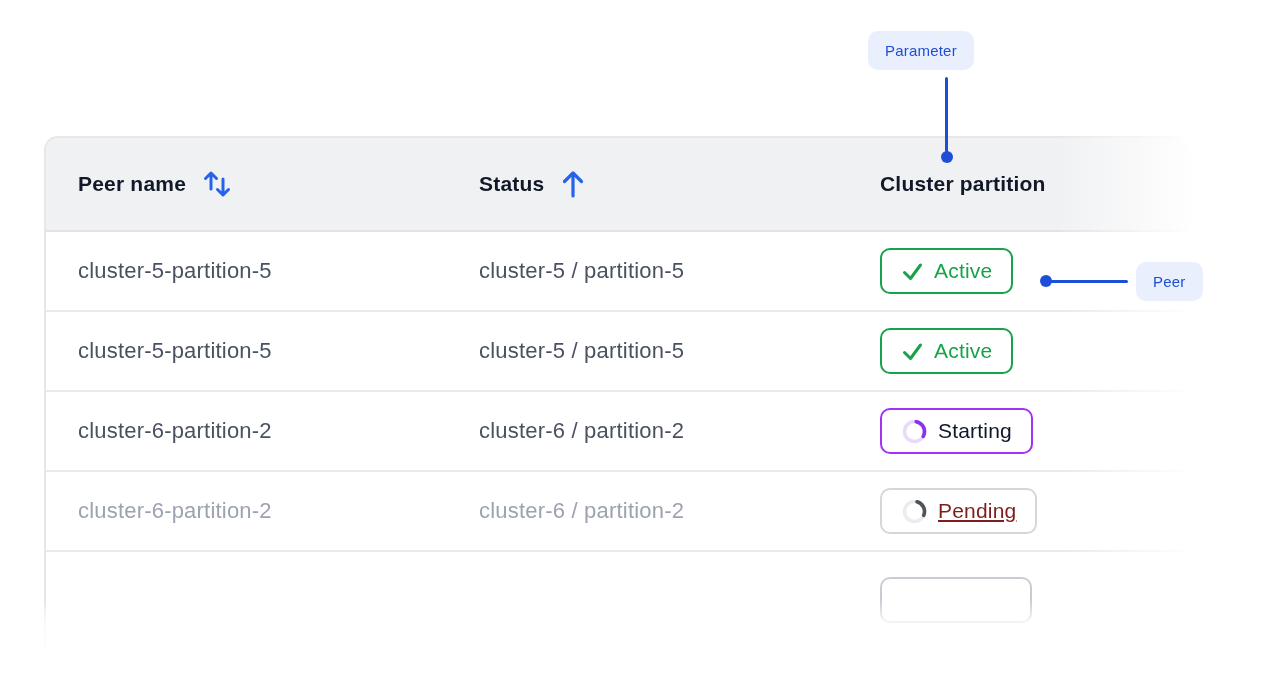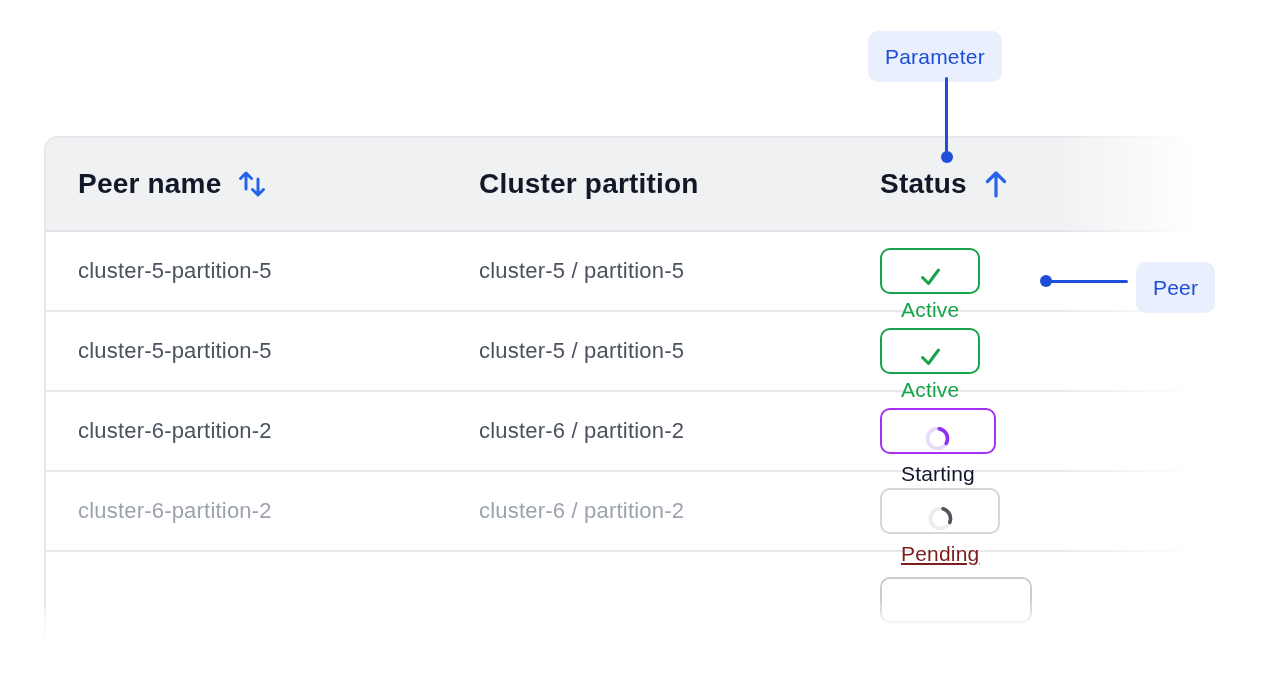--- a/index.html
+++ b/index.html
@@ -17,38 +17,37 @@
     border-radius:14px 14px 0 0;overflow:hidden;background:#ffffff;
     box-sizing:border-box;z-index:1;
   }
   .thead{
     display:grid;grid-template-columns:401px 401px 1fr;align-items:center;
     height:94px;padding-left:32px;background:#f0f1f3;
     border-bottom:2px solid #e2e3e7;box-sizing:border-box;
   }
   .th{
     display:flex;align-items:center;gap:16px;
-    font-size:28px;font-weight:700;color:#111827;letter-spacing:0.2px;
+    font-size:21px;font-weight:700;color:#111827;letter-spacing:0.2px;
   }
   .row{
     display:grid;grid-template-columns:401px 401px 1fr;align-items:center;
     height:80px;padding-left:32px;box-sizing:border-box;
     border-bottom:2px solid #e8e9ec;background:#ffffff;
     font-size:22px;color:#4a5260;letter-spacing:0.2px;
   }
   .row.muted{color:#9ca3af;}
   .row.partial{border-bottom:none;height:96px;}
 
   
   .badge{
     display:inline-flex;align-items:center;gap:10px;
-    height:46px;padding:15px 19px;border:2px solid;border-radius:10px;
+    height:46px;padding:0 19px;border:2px solid;border-radius:10px;
     background:#ffffff;font-size:21px;font-weight:500;box-sizing:border-box;
     justify-self:start;
-    flex-direction:column;
   }
   .badge.active{border-color:#16a34a;color:#16a34a;}
   .badge.starting{border-color:#a432f5;color:#0f172a;}
   .badge.pending{border-color:#d3d6db;color:#7f1d1d;text-decoration:underline;}
   .badge.partial-badge{border-color:#c9ccd2;width:152px;}
 
   
   .fade-right{
     position:absolute;top:136px;left:1055px;width:217px;height:552px;z-index:5;
     background:linear-gradient(to right, rgba(255,255,255,0) 0px, #ffffff 140px);
@@ -57,22 +56,22 @@
   .fade-bottom{
     position:absolute;left:0;top:600px;width:1272px;height:88px;z-index:5;
     background:linear-gradient(to bottom, rgba(255,255,255,0) 0px,
       rgba(255,255,255,0.78) 22px, rgba(255,255,255,0.93) 45px, #ffffff 72px);
     pointer-events:none;
   }
 
   
   .pill{
     position:absolute;z-index:10;display:inline-flex;align-items:center;
-    height:51px;padding:0 17px;border-radius:10px;
-    background:#e9effd;color:#1d4ed8;font-size:21px;font-weight:500;
+    height:39px;padding:0 17px;border-radius:10px;
+    background:#e9effd;color:#1d4ed8;font-size:15px;font-weight:500;
     letter-spacing:0.2px;
   }
   .pill.parameter{left:868px;top:31px;}
   .pill.value{left:1136px;top:262px;}
   .conn-vline{position:absolute;z-index:10;left:945px;top:77px;width:3px;height:75px;background:#1d4ed8;border-radius:2px;}
   .conn-hline{position:absolute;z-index:10;left:1050px;top:280px;width:78px;height:3px;background:#1d4ed8;border-radius:2px;}
   .conn-dot{position:absolute;z-index:10;width:12px;height:12px;border-radius:50%;background:#1d4ed8;}
   .conn-dot.param{left:941px;top:151px;}
   .conn-dot.value{left:1040px;top:275px;}
 
@@ -89,29 +88,29 @@
       <div class="th">
         <span>Peer name</span>
         <span class="icon">
           <svg width="30" height="32" viewBox="0 0 30 32" fill="none">
             <path d="M9 21 V5 M3.5 10.5 L9 5 L14.5 10.5" stroke="#2563eb" stroke-width="3" stroke-linecap="round" stroke-linejoin="round"></path>
             <path d="M21 11 V27 M15.5 21.5 L21 27 L26.5 21.5" stroke="#2563eb" stroke-width="3" stroke-linecap="round" stroke-linejoin="round"></path>
           </svg>
         </span>
       </div>
       <div class="th">
-        <span>Cluster partition</span>
-      </div>
-      <div class="th">
         <span>Status</span>
         <span class="icon">
           <svg width="26" height="30" viewBox="0 0 26 30" fill="none">
             <path d="M13 27 V4 M4.5 12.5 L13 4 L21.5 12.5" stroke="#2563eb" stroke-width="3.2" stroke-linecap="round" stroke-linejoin="round"></path>
           </svg>
         </span>
+      </div>
+      <div class="th">
+        <span>Cluster partition</span>
       </div>
     </div>
 
     <div class="row">
       <span>cluster-5-partition-5</span>
       <span>cluster-5 / partition-5</span>
       <span class="badge active">
         <span class="icon">
           <svg width="23" height="23" viewBox="0 0 23 23" fill="none">
             <path d="M3.5 12.5 L9.5 18.5 L19.5 5" stroke="#16a34a" stroke-width="3" stroke-linecap="round" stroke-linejoin="round"></path>

